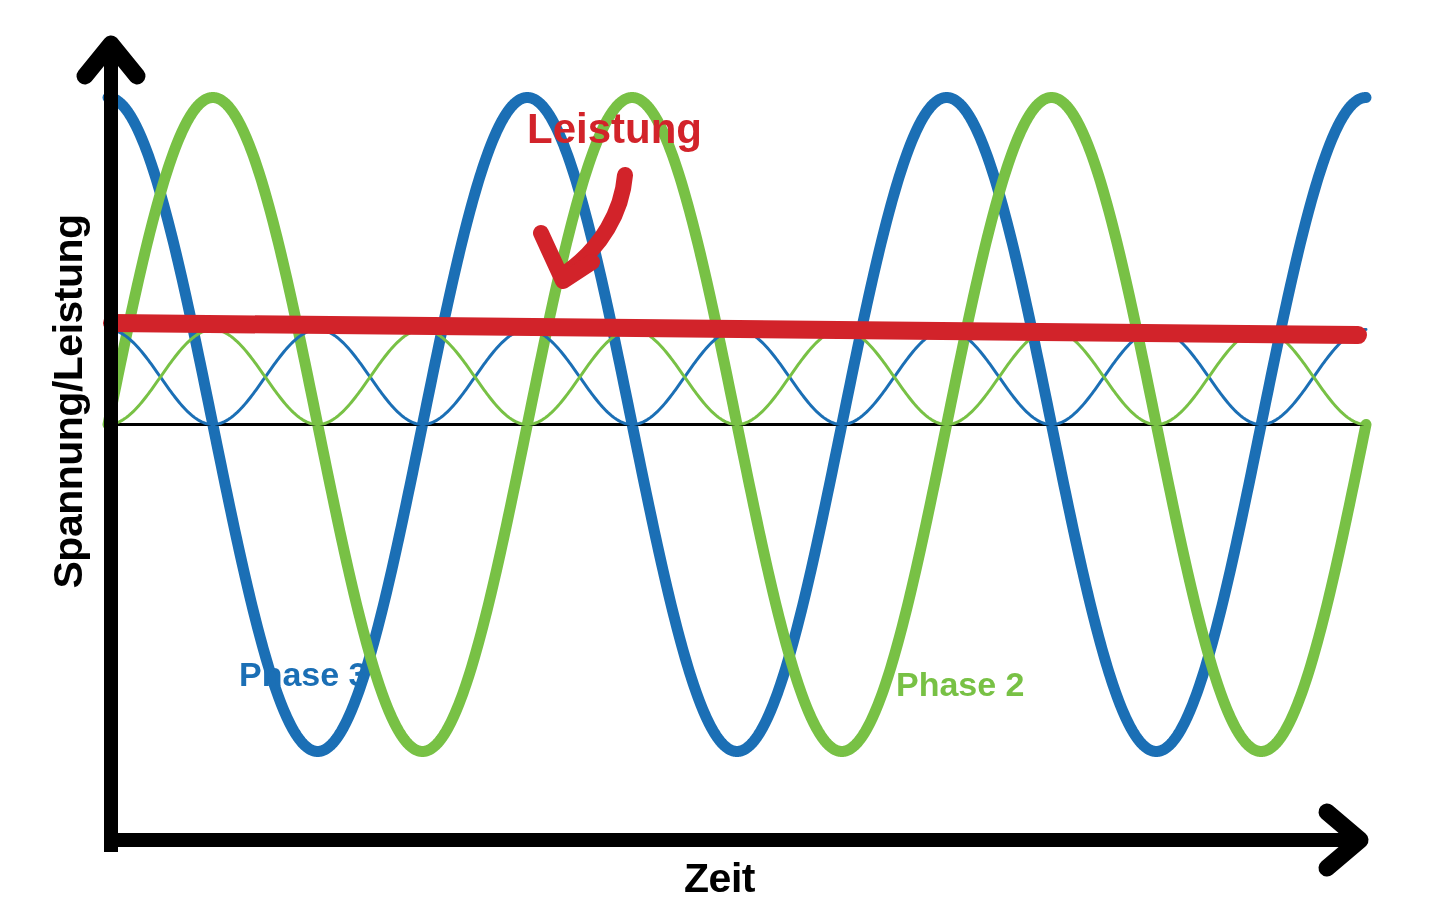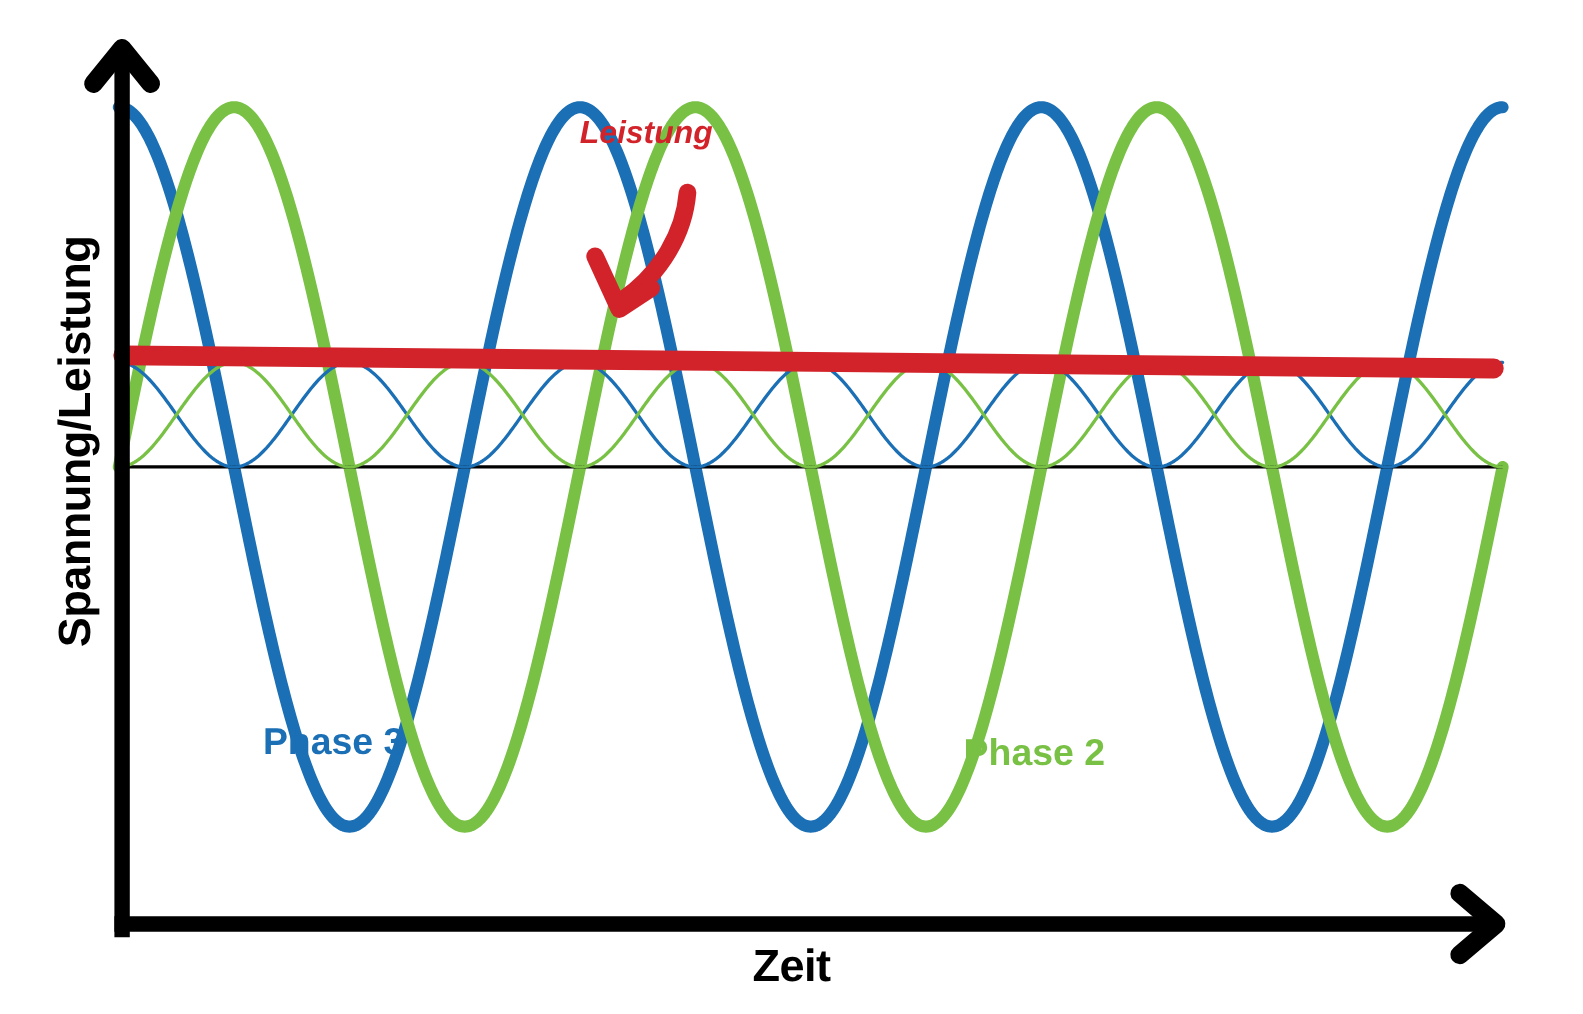--- a/index.html
+++ b/index.html
@@ -53,31 +53,30 @@
     font-weight: bold;
     white-space: nowrap;
   }
   #phase1-label {
     font-size: 34px;
     left: 239px;
     top: 655px;
   }
   #phase2-label {
     font-size: 34px;
-    left: 876px;
+    left: 896px;
     top: 665px;
   }
   #power-label {
     position: absolute;
-    font-size: 29px;
+    font-size: 42px;
     font-weight: bold;
     left: 527px;
     top: 105px;
     white-space: nowrap;
-    font-style: italic;
   }
 </style>
 </head>
 <body>
 
 <div id="stage">
 
   <svg id="chart-svg" viewBox="0 0 1439 922" preserveAspectRatio="none">
 
     <path id="curve-phase1-voltage" fill="none" stroke="#1B6FB5" stroke-width="11" stroke-linecap="round" stroke-linejoin="round" d="M 108.00,97.50 L 109.40,97.57 L 110.80,97.79 L 112.19,98.15 L 113.59,98.65 L 114.99,99.29 L 116.39,100.08 L 117.78,101.01 L 119.18,102.08 L 120.58,103.29 L 121.98,104.65 L 123.38,106.14 L 124.77,107.77 L 126.17,109.55 L 127.57,111.46 L 128.97,113.50 L 130.36,115.69 L 131.76,118.01 L 133.16,120.46 L 134.56,123.05 L 135.96,125.77 L 137.35,128.62 L 138.75,131.60 L 140.15,134.71 L 141.55,137.95 L 142.94,141.31 L 144.34,144.80 L 145.74,148.40 L 147.14,152.13 L 148.54,155.98 L 149.93,159.95 L 151.33,164.03 L 152.73,168.23 L 154.13,172.54 L 155.52,176.96 L 156.92,181.49 L 158.32,186.13 L 159.72,190.87 L 161.12,195.71 L 162.51,200.65 L 163.91,205.69 L 165.31,210.83 L 166.71,216.06 L 168.10,221.38 L 169.50,226.80 L 170.90,232.29 L 172.30,237.88 L 173.70,243.54 L 175.09,249.28 L 176.49,255.11 L 177.89,261.00 L 179.29,266.97 L 180.68,273.00 L 182.08,279.10 L 183.48,285.27 L 184.88,291.50 L 186.28,297.78 L 187.67,304.12 L 189.07,310.52 L 190.47,316.96 L 191.87,323.45 L 193.26,329.99 L 194.66,336.56 L 196.06,343.18 L 197.46,349.83 L 198.86,356.51 L 200.25,363.23 L 201.65,369.97 L 203.05,376.73 L 204.45,383.52 L 205.84,390.32 L 207.24,397.14 L 208.64,403.97 L 210.04,410.81 L 211.44,417.65 L 212.83,424.50 L 214.23,431.35 L 215.63,438.19 L 217.03,445.03 L 218.42,451.86 L 219.82,458.68 L 221.22,465.48 L 222.62,472.27 L 224.02,479.03 L 225.41,485.77 L 226.81,492.49 L 228.21,499.17 L 229.61,505.82 L 231.00,512.44 L 232.40,519.01 L 233.80,525.55 L 235.20,532.04 L 236.60,538.48 L 237.99,544.88 L 239.39,551.22 L 240.79,557.50 L 242.19,563.73 L 243.58,569.90 L 244.98,576.00 L 246.38,582.03 L 247.78,588.00 L 249.18,593.89 L 250.57,599.72 L 251.97,605.46 L 253.37,611.12 L 254.77,616.71 L 256.16,622.20 L 257.56,627.62 L 258.96,632.94 L 260.36,638.17 L 261.76,643.31 L 263.15,648.35 L 264.55,653.29 L 265.95,658.13 L 267.35,662.87 L 268.74,667.51 L 270.14,672.04 L 271.54,676.46 L 272.94,680.77 L 274.34,684.97 L 275.73,689.05 L 277.13,693.02 L 278.53,696.87 L 279.93,700.60 L 281.32,704.20 L 282.72,707.69 L 284.12,711.05 L 285.52,714.29 L 286.92,717.40 L 288.31,720.38 L 289.71,723.23 L 291.11,725.95 L 292.51,728.54 L 293.90,730.99 L 295.30,733.31 L 296.70,735.50 L 298.10,737.54 L 299.50,739.45 L 300.89,741.23 L 302.29,742.86 L 303.69,744.35 L 305.09,745.71 L 306.48,746.92 L 307.88,747.99 L 309.28,748.92 L 310.68,749.71 L 312.08,750.35 L 313.47,750.85 L 314.87,751.21 L 316.27,751.43 L 317.67,751.50 L 319.06,751.43 L 320.46,751.21 L 321.86,750.85 L 323.26,750.35 L 324.66,749.71 L 326.05,748.92 L 327.45,747.99 L 328.85,746.92 L 330.25,745.71 L 331.64,744.35 L 333.04,742.86 L 334.44,741.23 L 335.84,739.45 L 337.24,737.54 L 338.63,735.50 L 340.03,733.31 L 341.43,730.99 L 342.83,728.54 L 344.22,725.95 L 345.62,723.23 L 347.02,720.38 L 348.42,717.40 L 349.82,714.29 L 351.21,711.05 L 352.61,707.69 L 354.01,704.20 L 355.41,700.60 L 356.80,696.87 L 358.20,693.02 L 359.60,689.05 L 361.00,684.97 L 362.40,680.77 L 363.79,676.46 L 365.19,672.04 L 366.59,667.51 L 367.99,662.87 L 369.38,658.13 L 370.78,653.29 L 372.18,648.35 L 373.58,643.31 L 374.98,638.17 L 376.37,632.94 L 377.77,627.62 L 379.17,622.20 L 380.57,616.71 L 381.96,611.12 L 383.36,605.46 L 384.76,599.72 L 386.16,593.89 L 387.56,588.00 L 388.95,582.03 L 390.35,576.00 L 391.75,569.90 L 393.15,563.73 L 394.54,557.50 L 395.94,551.22 L 397.34,544.88 L 398.74,538.48 L 400.14,532.04 L 401.53,525.55 L 402.93,519.01 L 404.33,512.44 L 405.73,505.82 L 407.12,499.17 L 408.52,492.49 L 409.92,485.77 L 411.32,479.03 L 412.72,472.27 L 414.11,465.48 L 415.51,458.68 L 416.91,451.86 L 418.31,445.03 L 419.70,438.19 L 421.10,431.35 L 422.50,424.50 L 423.90,417.65 L 425.30,410.81 L 426.69,403.97 L 428.09,397.14 L 429.49,390.32 L 430.89,383.52 L 432.28,376.73 L 433.68,369.97 L 435.08,363.23 L 436.48,356.51 L 437.88,349.83 L 439.27,343.18 L 440.67,336.56 L 442.07,329.99 L 443.47,323.45 L 444.86,316.96 L 446.26,310.52 L 447.66,304.12 L 449.06,297.78 L 450.46,291.50 L 451.85,285.27 L 453.25,279.10 L 454.65,273.00 L 456.05,266.97 L 457.44,261.00 L 458.84,255.11 L 460.24,249.28 L 461.64,243.54 L 463.04,237.88 L 464.43,232.29 L 465.83,226.80 L 467.23,221.38 L 468.63,216.06 L 470.02,210.83 L 471.42,205.69 L 472.82,200.65 L 474.22,195.71 L 475.62,190.87 L 477.01,186.13 L 478.41,181.49 L 479.81,176.96 L 481.21,172.54 L 482.60,168.23 L 484.00,164.03 L 485.40,159.95 L 486.80,155.98 L 488.20,152.13 L 489.59,148.40 L 490.99,144.80 L 492.39,141.31 L 493.79,137.95 L 495.18,134.71 L 496.58,131.60 L 497.98,128.62 L 499.38,125.77 L 500.78,123.05 L 502.17,120.46 L 503.57,118.01 L 504.97,115.69 L 506.37,113.50 L 507.76,111.46 L 509.16,109.55 L 510.56,107.77 L 511.96,106.14 L 513.36,104.65 L 514.75,103.29 L 516.15,102.08 L 517.55,101.01 L 518.95,100.08 L 520.34,99.29 L 521.74,98.65 L 523.14,98.15 L 524.54,97.79 L 525.94,97.57 L 527.33,97.50 L 528.73,97.57 L 530.13,97.79 L 531.53,98.15 L 532.92,98.65 L 534.32,99.29 L 535.72,100.08 L 537.12,101.01 L 538.52,102.08 L 539.91,103.29 L 541.31,104.65 L 542.71,106.14 L 544.11,107.77 L 545.50,109.55 L 546.90,111.46 L 548.30,113.50 L 549.70,115.69 L 551.10,118.01 L 552.49,120.46 L 553.89,123.05 L 555.29,125.77 L 556.69,128.62 L 558.08,131.60 L 559.48,134.71 L 560.88,137.95 L 562.28,141.31 L 563.68,144.80 L 565.07,148.40 L 566.47,152.13 L 567.87,155.98 L 569.27,159.95 L 570.66,164.03 L 572.06,168.23 L 573.46,172.54 L 574.86,176.96 L 576.26,181.49 L 577.65,186.13 L 579.05,190.87 L 580.45,195.71 L 581.85,200.65 L 583.24,205.69 L 584.64,210.83 L 586.04,216.06 L 587.44,221.38 L 588.84,226.80 L 590.23,232.29 L 591.63,237.88 L 593.03,243.54 L 594.43,249.28 L 595.82,255.11 L 597.22,261.00 L 598.62,266.97 L 600.02,273.00 L 601.42,279.10 L 602.81,285.27 L 604.21,291.50 L 605.61,297.78 L 607.01,304.12 L 608.40,310.52 L 609.80,316.96 L 611.20,323.45 L 612.60,329.99 L 614.00,336.56 L 615.39,343.18 L 616.79,349.83 L 618.19,356.51 L 619.59,363.23 L 620.98,369.97 L 622.38,376.73 L 623.78,383.52 L 625.18,390.32 L 626.58,397.14 L 627.97,403.97 L 629.37,410.81 L 630.77,417.65 L 632.17,424.50 L 633.56,431.35 L 634.96,438.19 L 636.36,445.03 L 637.76,451.86 L 639.16,458.68 L 640.55,465.48 L 641.95,472.27 L 643.35,479.03 L 644.75,485.77 L 646.14,492.49 L 647.54,499.17 L 648.94,505.82 L 650.34,512.44 L 651.74,519.01 L 653.13,525.55 L 654.53,532.04 L 655.93,538.48 L 657.33,544.88 L 658.72,551.22 L 660.12,557.50 L 661.52,563.73 L 662.92,569.90 L 664.32,576.00 L 665.71,582.03 L 667.11,588.00 L 668.51,593.89 L 669.91,599.72 L 671.30,605.46 L 672.70,611.12 L 674.10,616.71 L 675.50,622.20 L 676.90,627.62 L 678.29,632.94 L 679.69,638.17 L 681.09,643.31 L 682.49,648.35 L 683.88,653.29 L 685.28,658.13 L 686.68,662.87 L 688.08,667.51 L 689.48,672.04 L 690.87,676.46 L 692.27,680.77 L 693.67,684.97 L 695.07,689.05 L 696.46,693.02 L 697.86,696.87 L 699.26,700.60 L 700.66,704.20 L 702.06,707.69 L 703.45,711.05 L 704.85,714.29 L 706.25,717.40 L 707.65,720.38 L 709.04,723.23 L 710.44,725.95 L 711.84,728.54 L 713.24,730.99 L 714.64,733.31 L 716.03,735.50 L 717.43,737.54 L 718.83,739.45 L 720.23,741.23 L 721.62,742.86 L 723.02,744.35 L 724.42,745.71 L 725.82,746.92 L 727.22,747.99 L 728.61,748.92 L 730.01,749.71 L 731.41,750.35 L 732.81,750.85 L 734.20,751.21 L 735.60,751.43 L 737.00,751.50 L 738.40,751.43 L 739.80,751.21 L 741.19,750.85 L 742.59,750.35 L 743.99,749.71 L 745.39,748.92 L 746.78,747.99 L 748.18,746.92 L 749.58,745.71 L 750.98,744.35 L 752.38,742.86 L 753.77,741.23 L 755.17,739.45 L 756.57,737.54 L 757.97,735.50 L 759.36,733.31 L 760.76,730.99 L 762.16,728.54 L 763.56,725.95 L 764.96,723.23 L 766.35,720.38 L 767.75,717.40 L 769.15,714.29 L 770.55,711.05 L 771.94,707.69 L 773.34,704.20 L 774.74,700.60 L 776.14,696.87 L 777.54,693.02 L 778.93,689.05 L 780.33,684.97 L 781.73,680.77 L 783.13,676.46 L 784.52,672.04 L 785.92,667.51 L 787.32,662.87 L 788.72,658.13 L 790.12,653.29 L 791.51,648.35 L 792.91,643.31 L 794.31,638.17 L 795.71,632.94 L 797.10,627.62 L 798.50,622.20 L 799.90,616.71 L 801.30,611.12 L 802.70,605.46 L 804.09,599.72 L 805.49,593.89 L 806.89,588.00 L 808.29,582.03 L 809.68,576.00 L 811.08,569.90 L 812.48,563.73 L 813.88,557.50 L 815.28,551.22 L 816.67,544.88 L 818.07,538.48 L 819.47,532.04 L 820.87,525.55 L 822.26,519.01 L 823.66,512.44 L 825.06,505.82 L 826.46,499.17 L 827.86,492.49 L 829.25,485.77 L 830.65,479.03 L 832.05,472.27 L 833.45,465.48 L 834.84,458.68 L 836.24,451.86 L 837.64,445.03 L 839.04,438.19 L 840.44,431.35 L 841.83,424.50 L 843.23,417.65 L 844.63,410.81 L 846.03,403.97 L 847.42,397.14 L 848.82,390.32 L 850.22,383.52 L 851.62,376.73 L 853.02,369.97 L 854.41,363.23 L 855.81,356.51 L 857.21,349.83 L 858.61,343.18 L 860.00,336.56 L 861.40,329.99 L 862.80,323.45 L 864.20,316.96 L 865.60,310.52 L 866.99,304.12 L 868.39,297.78 L 869.79,291.50 L 871.19,285.27 L 872.58,279.10 L 873.98,273.00 L 875.38,266.97 L 876.78,261.00 L 878.18,255.11 L 879.57,249.28 L 880.97,243.54 L 882.37,237.88 L 883.77,232.29 L 885.16,226.80 L 886.56,221.38 L 887.96,216.06 L 889.36,210.83 L 890.76,205.69 L 892.15,200.65 L 893.55,195.71 L 894.95,190.87 L 896.35,186.13 L 897.74,181.49 L 899.14,176.96 L 900.54,172.54 L 901.94,168.23 L 903.34,164.03 L 904.73,159.95 L 906.13,155.98 L 907.53,152.13 L 908.93,148.40 L 910.32,144.80 L 911.72,141.31 L 913.12,137.95 L 914.52,134.71 L 915.92,131.60 L 917.31,128.62 L 918.71,125.77 L 920.11,123.05 L 921.51,120.46 L 922.90,118.01 L 924.30,115.69 L 925.70,113.50 L 927.10,111.46 L 928.50,109.55 L 929.89,107.77 L 931.29,106.14 L 932.69,104.65 L 934.09,103.29 L 935.48,102.08 L 936.88,101.01 L 938.28,100.08 L 939.68,99.29 L 941.08,98.65 L 942.47,98.15 L 943.87,97.79 L 945.27,97.57 L 946.67,97.50 L 948.06,97.57 L 949.46,97.79 L 950.86,98.15 L 952.26,98.65 L 953.66,99.29 L 955.05,100.08 L 956.45,101.01 L 957.85,102.08 L 959.25,103.29 L 960.64,104.65 L 962.04,106.14 L 963.44,107.77 L 964.84,109.55 L 966.24,111.46 L 967.63,113.50 L 969.03,115.69 L 970.43,118.01 L 971.83,120.46 L 973.22,123.05 L 974.62,125.77 L 976.02,128.62 L 977.42,131.60 L 978.82,134.71 L 980.21,137.95 L 981.61,141.31 L 983.01,144.80 L 984.41,148.40 L 985.80,152.13 L 987.20,155.98 L 988.60,159.95 L 990.00,164.03 L 991.40,168.23 L 992.79,172.54 L 994.19,176.96 L 995.59,181.49 L 996.99,186.13 L 998.38,190.87 L 999.78,195.71 L 1001.18,200.65 L 1002.58,205.69 L 1003.98,210.83 L 1005.37,216.06 L 1006.77,221.38 L 1008.17,226.80 L 1009.57,232.29 L 1010.96,237.88 L 1012.36,243.54 L 1013.76,249.28 L 1015.16,255.11 L 1016.56,261.00 L 1017.95,266.97 L 1019.35,273.00 L 1020.75,279.10 L 1022.15,285.27 L 1023.54,291.50 L 1024.94,297.78 L 1026.34,304.12 L 1027.74,310.52 L 1029.14,316.96 L 1030.53,323.45 L 1031.93,329.99 L 1033.33,336.56 L 1034.73,343.18 L 1036.12,349.83 L 1037.52,356.51 L 1038.92,363.23 L 1040.32,369.97 L 1041.72,376.73 L 1043.11,383.52 L 1044.51,390.32 L 1045.91,397.14 L 1047.31,403.97 L 1048.70,410.81 L 1050.10,417.65 L 1051.50,424.50 L 1052.90,431.35 L 1054.30,438.19 L 1055.69,445.03 L 1057.09,451.86 L 1058.49,458.68 L 1059.89,465.48 L 1061.28,472.27 L 1062.68,479.03 L 1064.08,485.77 L 1065.48,492.49 L 1066.88,499.17 L 1068.27,505.82 L 1069.67,512.44 L 1071.07,519.01 L 1072.47,525.55 L 1073.86,532.04 L 1075.26,538.48 L 1076.66,544.88 L 1078.06,551.22 L 1079.46,557.50 L 1080.85,563.73 L 1082.25,569.90 L 1083.65,576.00 L 1085.05,582.03 L 1086.44,588.00 L 1087.84,593.89 L 1089.24,599.72 L 1090.64,605.46 L 1092.04,611.12 L 1093.43,616.71 L 1094.83,622.20 L 1096.23,627.62 L 1097.63,632.94 L 1099.02,638.17 L 1100.42,643.31 L 1101.82,648.35 L 1103.22,653.29 L 1104.62,658.13 L 1106.01,662.87 L 1107.41,667.51 L 1108.81,672.04 L 1110.21,676.46 L 1111.60,680.77 L 1113.00,684.97 L 1114.40,689.05 L 1115.80,693.02 L 1117.20,696.87 L 1118.59,700.60 L 1119.99,704.20 L 1121.39,707.69 L 1122.79,711.05 L 1124.18,714.29 L 1125.58,717.40 L 1126.98,720.38 L 1128.38,723.23 L 1129.78,725.95 L 1131.17,728.54 L 1132.57,730.99 L 1133.97,733.31 L 1135.37,735.50 L 1136.76,737.54 L 1138.16,739.45 L 1139.56,741.23 L 1140.96,742.86 L 1142.36,744.35 L 1143.75,745.71 L 1145.15,746.92 L 1146.55,747.99 L 1147.95,748.92 L 1149.34,749.71 L 1150.74,750.35 L 1152.14,750.85 L 1153.54,751.21 L 1154.94,751.43 L 1156.33,751.50 L 1157.73,751.43 L 1159.13,751.21 L 1160.53,750.85 L 1161.92,750.35 L 1163.32,749.71 L 1164.72,748.92 L 1166.12,747.99 L 1167.52,746.92 L 1168.91,745.71 L 1170.31,744.35 L 1171.71,742.86 L 1173.11,741.23 L 1174.50,739.45 L 1175.90,737.54 L 1177.30,735.50 L 1178.70,733.31 L 1180.10,730.99 L 1181.49,728.54 L 1182.89,725.95 L 1184.29,723.23 L 1185.69,720.38 L 1187.08,717.40 L 1188.48,714.29 L 1189.88,711.05 L 1191.28,707.69 L 1192.68,704.20 L 1194.07,700.60 L 1195.47,696.87 L 1196.87,693.02 L 1198.27,689.05 L 1199.66,684.97 L 1201.06,680.77 L 1202.46,676.46 L 1203.86,672.04 L 1205.26,667.51 L 1206.65,662.87 L 1208.05,658.13 L 1209.45,653.29 L 1210.85,648.35 L 1212.24,643.31 L 1213.64,638.17 L 1215.04,632.94 L 1216.44,627.62 L 1217.84,622.20 L 1219.23,616.71 L 1220.63,611.12 L 1222.03,605.46 L 1223.43,599.72 L 1224.82,593.89 L 1226.22,588.00 L 1227.62,582.03 L 1229.02,576.00 L 1230.42,569.90 L 1231.81,563.73 L 1233.21,557.50 L 1234.61,551.22 L 1236.01,544.88 L 1237.40,538.48 L 1238.80,532.04 L 1240.20,525.55 L 1241.60,519.01 L 1243.00,512.44 L 1244.39,505.82 L 1245.79,499.17 L 1247.19,492.49 L 1248.59,485.77 L 1249.98,479.03 L 1251.38,472.27 L 1252.78,465.48 L 1254.18,458.68 L 1255.58,451.86 L 1256.97,445.03 L 1258.37,438.19 L 1259.77,431.35 L 1261.17,424.50 L 1262.56,417.65 L 1263.96,410.81 L 1265.36,403.97 L 1266.76,397.14 L 1268.16,390.32 L 1269.55,383.52 L 1270.95,376.73 L 1272.35,369.97 L 1273.75,363.23 L 1275.14,356.51 L 1276.54,349.83 L 1277.94,343.18 L 1279.34,336.56 L 1280.74,329.99 L 1282.13,323.45 L 1283.53,316.96 L 1284.93,310.52 L 1286.33,304.12 L 1287.72,297.78 L 1289.12,291.50 L 1290.52,285.27 L 1291.92,279.10 L 1293.32,273.00 L 1294.71,266.97 L 1296.11,261.00 L 1297.51,255.11 L 1298.91,249.28 L 1300.30,243.54 L 1301.70,237.88 L 1303.10,232.29 L 1304.50,226.80 L 1305.90,221.38 L 1307.29,216.06 L 1308.69,210.83 L 1310.09,205.69 L 1311.49,200.65 L 1312.88,195.71 L 1314.28,190.87 L 1315.68,186.13 L 1317.08,181.49 L 1318.48,176.96 L 1319.87,172.54 L 1321.27,168.23 L 1322.67,164.03 L 1324.07,159.95 L 1325.46,155.98 L 1326.86,152.13 L 1328.26,148.40 L 1329.66,144.80 L 1331.06,141.31 L 1332.45,137.95 L 1333.85,134.71 L 1335.25,131.60 L 1336.65,128.62 L 1338.04,125.77 L 1339.44,123.05 L 1340.84,120.46 L 1342.24,118.01 L 1343.64,115.69 L 1345.03,113.50 L 1346.43,111.46 L 1347.83,109.55 L 1349.23,107.77 L 1350.62,106.14 L 1352.02,104.65 L 1353.42,103.29 L 1354.82,102.08 L 1356.22,101.01 L 1357.61,100.08 L 1359.01,99.29 L 1360.41,98.65 L 1361.81,98.15 L 1363.20,97.79 L 1364.60,97.57 L 1366.00,97.50"></path>

